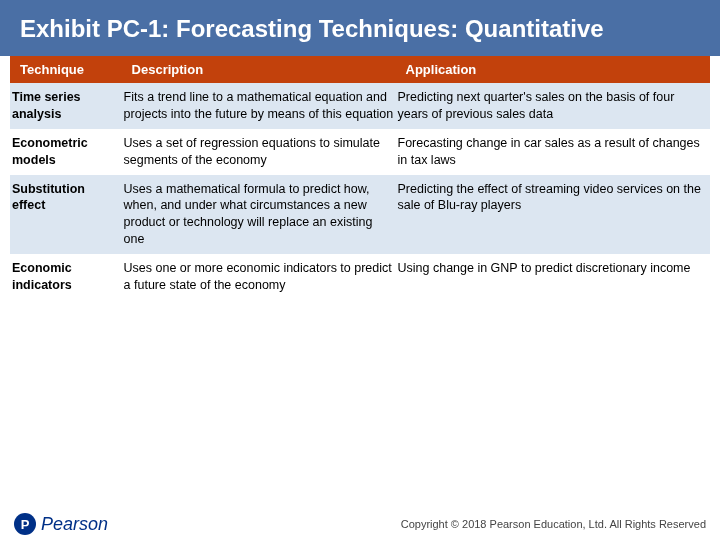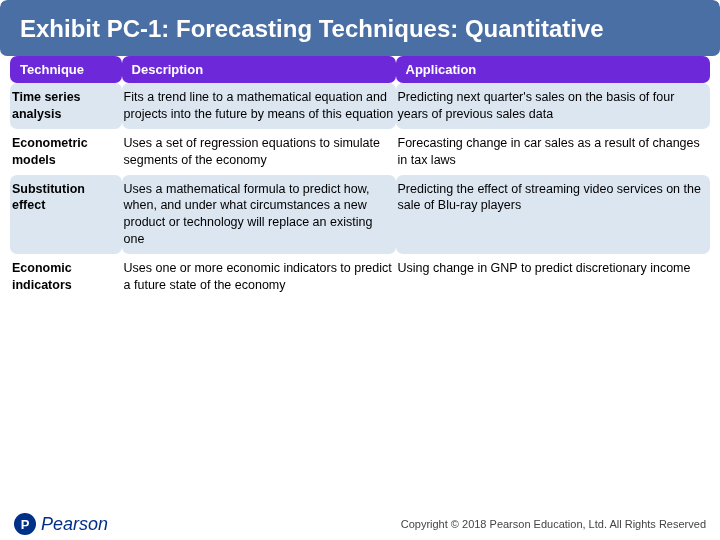--- a/index.html
+++ b/index.html
@@ -1,15 +1,15 @@
 <!DOCTYPE html>
 <html><head>
   <meta charset="utf-8">
   <style>
-    * { margin: 0; padding: 0; box-sizing: border-box; border-radius: 7px; }
+    * { margin: 0; padding: 0; box-sizing: border-box; }
     body {
       width: 720px;
       height: 540px;
       font-family: Arial, sans-serif;
       background: #fff;
       overflow: hidden;
     }
 
     .page {
       width: 720px;
@@ -37,21 +37,21 @@
       overflow: hidden;
     }
 
     table {
       width: 100%;
       border-collapse: collapse;
       font-size: 12.5px;
     }
 
     thead tr {
-      background: #6d28d9;
+      background: #c2410c;
       color: white;
     }
 
     thead th {
       padding: 6px 10px;
       text-align: left;
       font-weight: bold;
       font-size: 13px;
     }
 

